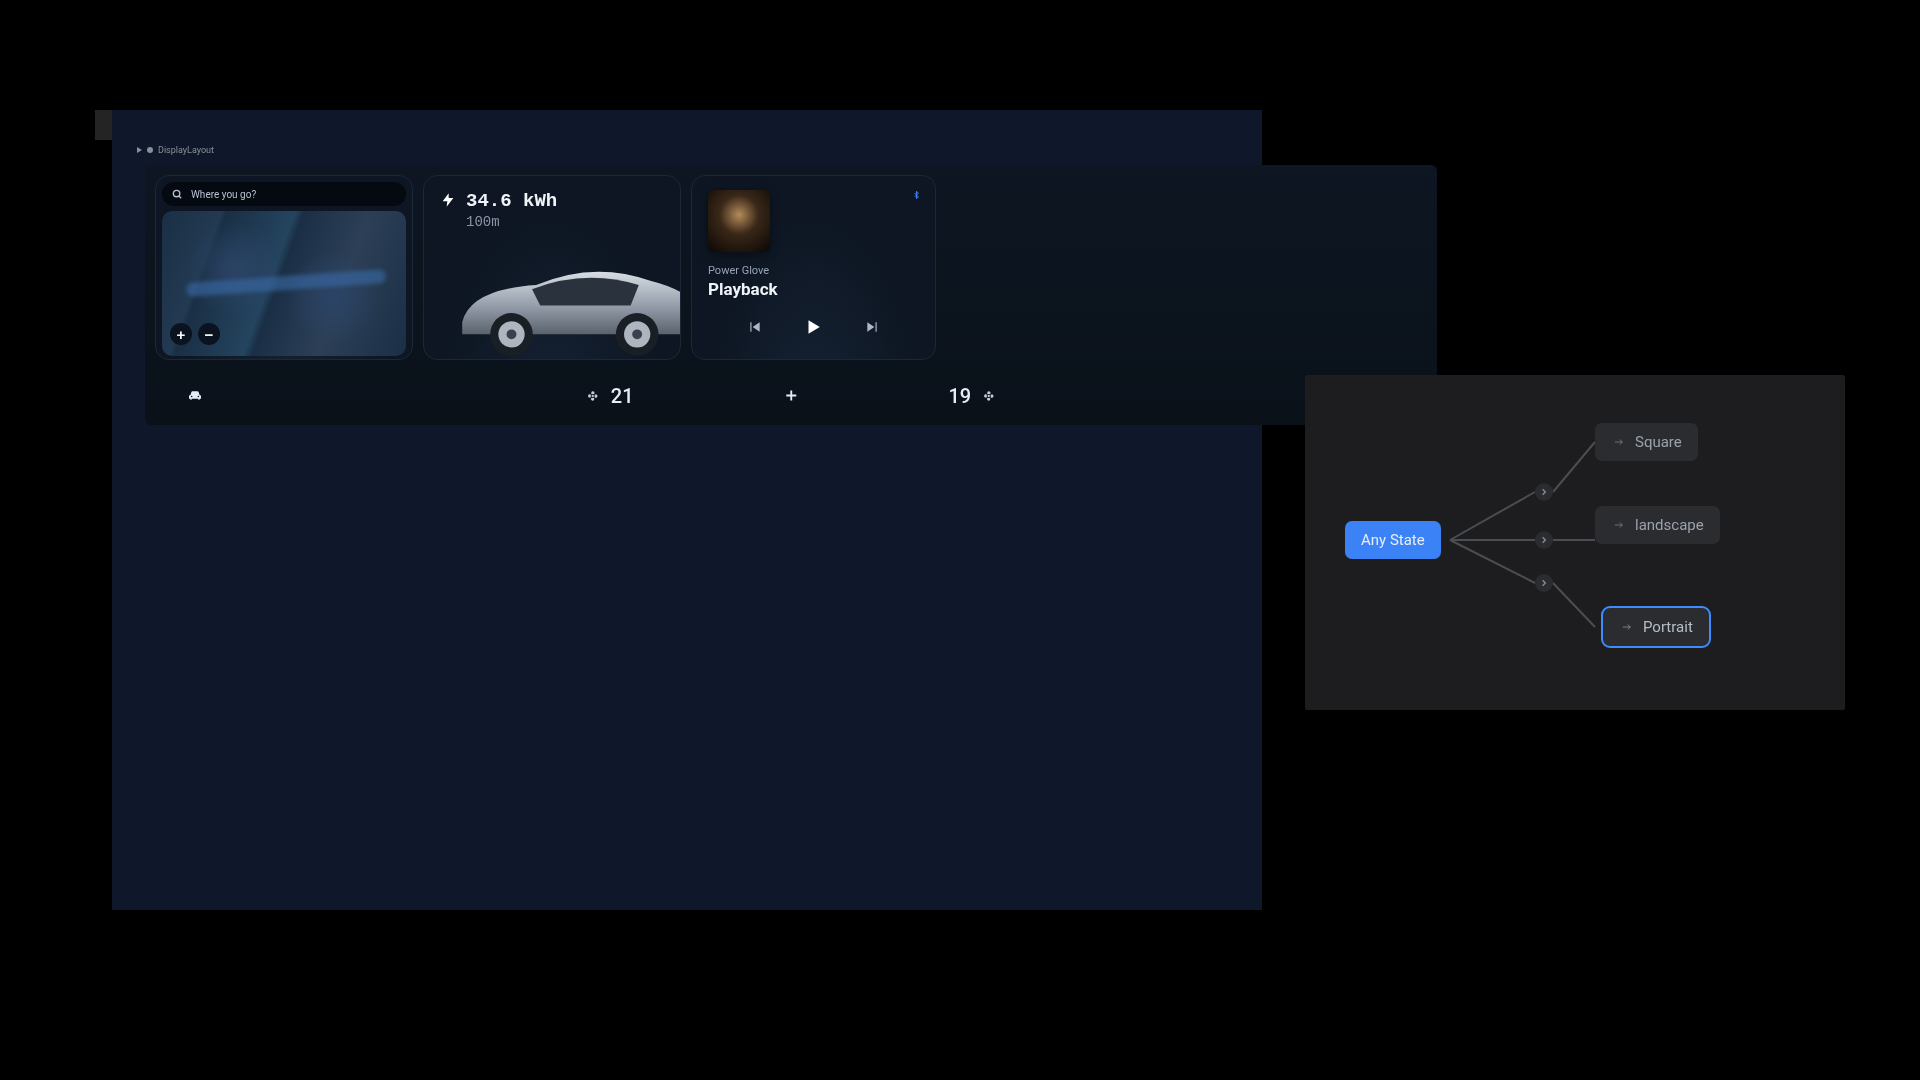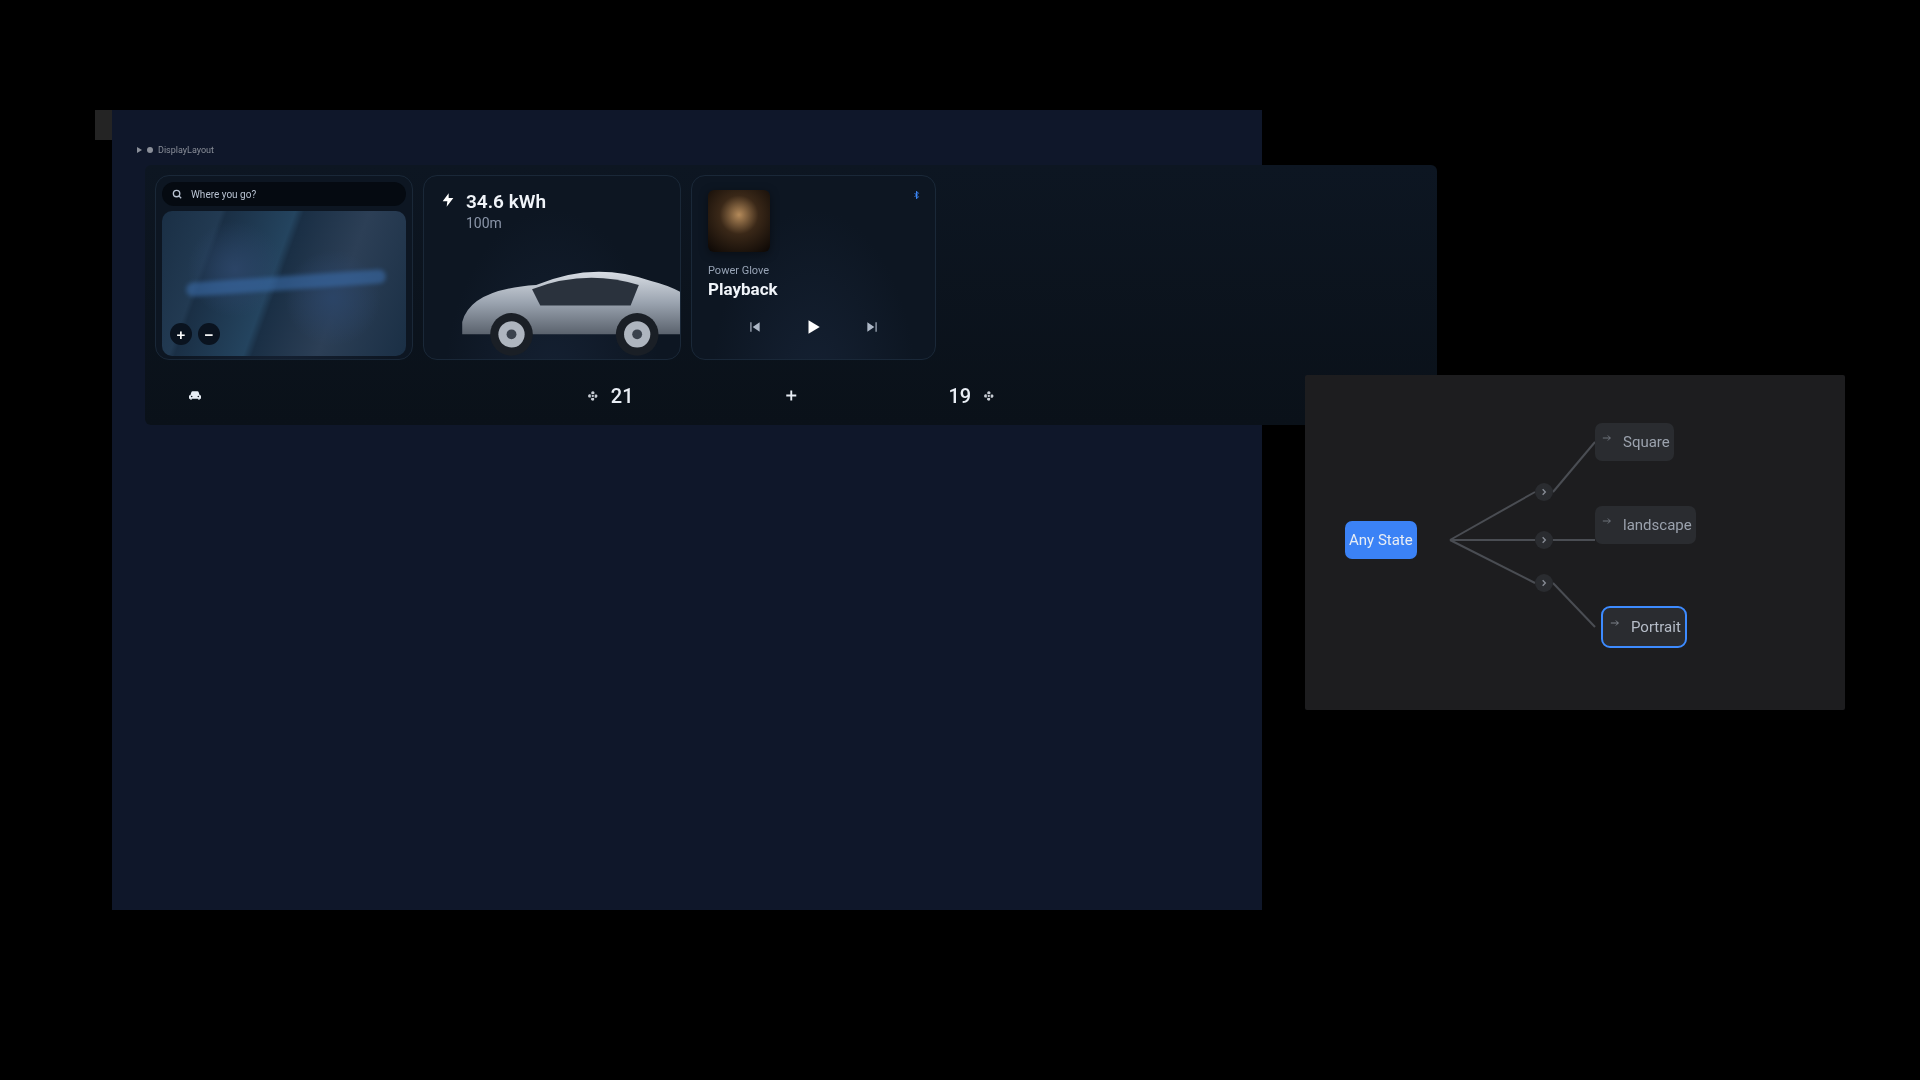--- a/index.html
+++ b/index.html
@@ -78,21 +78,21 @@
     position: absolute; left: 14px; bottom: 14px; display: flex; gap: 6px;
   }
   .zoom button {
     width: 22px; height: 22px; border-radius: 50%; border: none;
     background: #0a131f; color: #fff; font-size: 15px; font-weight: 600;
     display: flex; align-items: center; justify-content: center; cursor: pointer;
     line-height: 1;
   }
 
   
-  .card.energy { width: 258px; }
+  .card.energy { width: 258px; font-family: Liberation Mono, monospace; }
   .energy-head {
     display: flex; align-items: flex-start; gap: 10px; padding: 14px 16px 0 16px;
   }
   .bolt { font-size: 18px; }
   .kwh { font-size: 19px; font-weight: 600; color: #f0f4f9; }
   .dist { font-size: 14px; color: #8a95a8; margin-top: 2px; }
   .car-img {
     position: absolute; left: 30px; right: -20px; bottom: 0; height: 115px;
   }
 
@@ -145,24 +145,24 @@
     width: 540px; height: 335px;
     background: #1d1d1f;
     border-radius: 2px;
   }
   .graph svg.edges {
     position: absolute; left: 0; top: 0; width: 100%; height: 100%;
     pointer-events: none;
   }
   .node {
     position: absolute;
-    padding: 10px 4px;
+    padding: 10px 16px;
     border-radius: 7px;
     font-size: 15px;
-    display: flex; gap: 8px;
+    display: flex; align-items: center; gap: 8px;
     cursor: pointer;
   }
   .node.primary { background: #3b82f6; color: #e8edf4; }
   .node.leaf    { background: #2a2c30; color: #9ba2ad; }
   .node.leaf.selected { outline: 2px solid #3d8bff; color: #b6bdc8; }
   .node .arrow { color: inherit; opacity: .7; }
   .port {
     position: absolute; width: 18px; height: 18px; border-radius: 50%;
     background: #2a2c30; display: flex; align-items: center; justify-content: center;
     color: #888d96; font-size: 11px;

